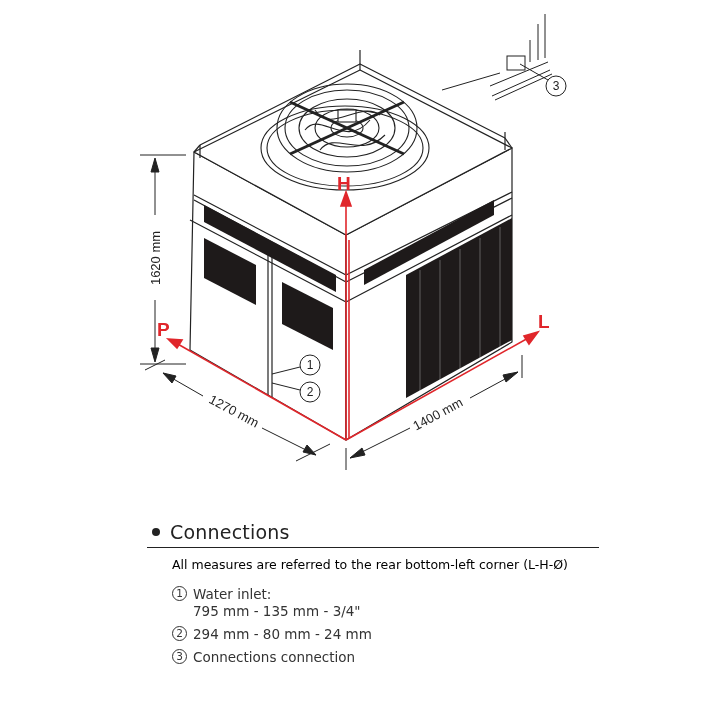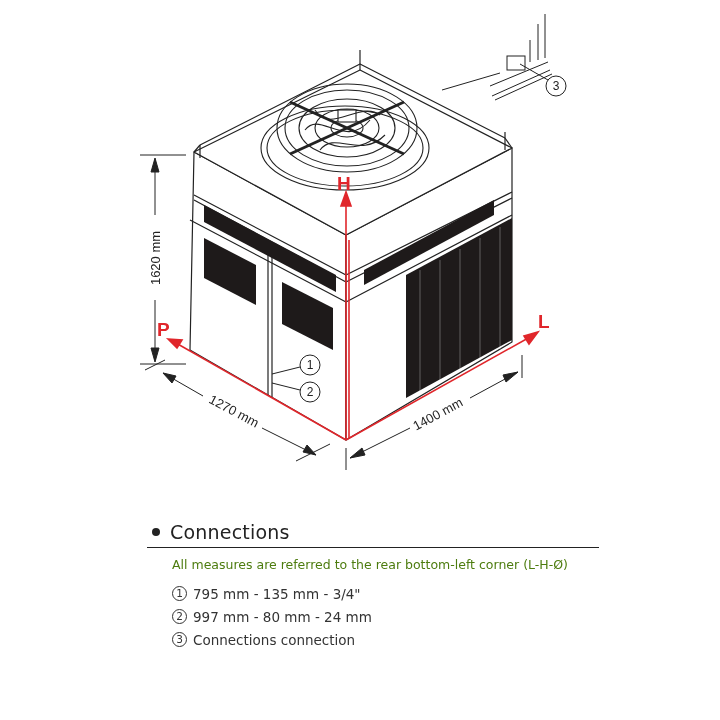--- a/index.html
+++ b/index.html
@@ -6,21 +6,21 @@
   body { width:720px; height:720px; position:relative; overflow:hidden; font-family:"DejaVu Sans", sans-serif; color:#222; }
   #drawing { position:absolute; left:0; top:0; width:720px; height:500px; }
   .dimtxt { font-family:"Liberation Sans", sans-serif; font-size:13px; fill:#222; }
   .axis-lbl { font-family:"Liberation Sans", sans-serif; font-size:19px; font-weight:bold; fill:#e0262b; }
   .callout-txt { font-family:"Liberation Sans", sans-serif; font-size:12px; fill:#222; }
   #section { position:absolute; left:147px; top:518px; width:452px; }
   .sec-head { display:flex; align-items:center; height:28px; }
   .bullet { width:8px; height:8px; border-radius:50%; background:#222; margin-left:5px; margin-right:10px; }
   .sec-title { font-size:19px; color:#222; letter-spacing:0.2px; }
   .sec-rule { height:1px; background:#222; margin-top:1px; }
-  .note { font-size:12.5px; color:#4d7c0f; margin-top:9px; margin-left:25px; }
+  .note { font-size:12.5px; color:#000000; margin-top:9px; margin-left:25px; }
   .items { margin-left:25px; margin-top:14px; }
   .item { display:flex; align-items:flex-start; margin-bottom:6px; font-size:13.5px; color:#333; line-height:17px; }
   .num { width:15px; height:15px; border:1px solid #333; border-radius:50%; font-size:10.5px; display:inline-flex; align-items:center; justify-content:center; margin-right:6px; margin-top:0px; box-sizing:border-box; flex:none; }
   .item-body { display:flex; flex-direction:column; }
 </style>
 </head>
 <body>
 
 <svg id="drawing" viewBox="0 0 720 500" xmlns="http://www.w3.org/2000/svg">
   <g stroke="#222" stroke-width="1.2" fill="#fff" stroke-linejoin="round">
@@ -147,27 +147,28 @@
   <div class="sec-head">
     <span class="bullet"></span>
     <span class="sec-title">Connections</span>
   </div>
   <div class="sec-rule"></div>
   <div class="note">All measures are referred to the rear bottom-left corner (L-H-Ø)</div>
   <div class="items">
     <div class="item">
       <span class="num">1</span>
       <div class="item-body">
+        <span>Water inlet:</span>
         <span>795 mm - 135 mm - 3/4"</span>
       </div>
     </div>
     <div class="item">
       <span class="num">2</span>
       <div class="item-body">
-        <span>997 mm - 80 mm - 24 mm</span>
+        <span>294 mm - 80 mm - 24 mm</span>
       </div>
     </div>
     <div class="item">
       <span class="num">3</span>
       <div class="item-body">
         <span>Connections connection</span>
       </div>
     </div>
   </div>
 </div>

